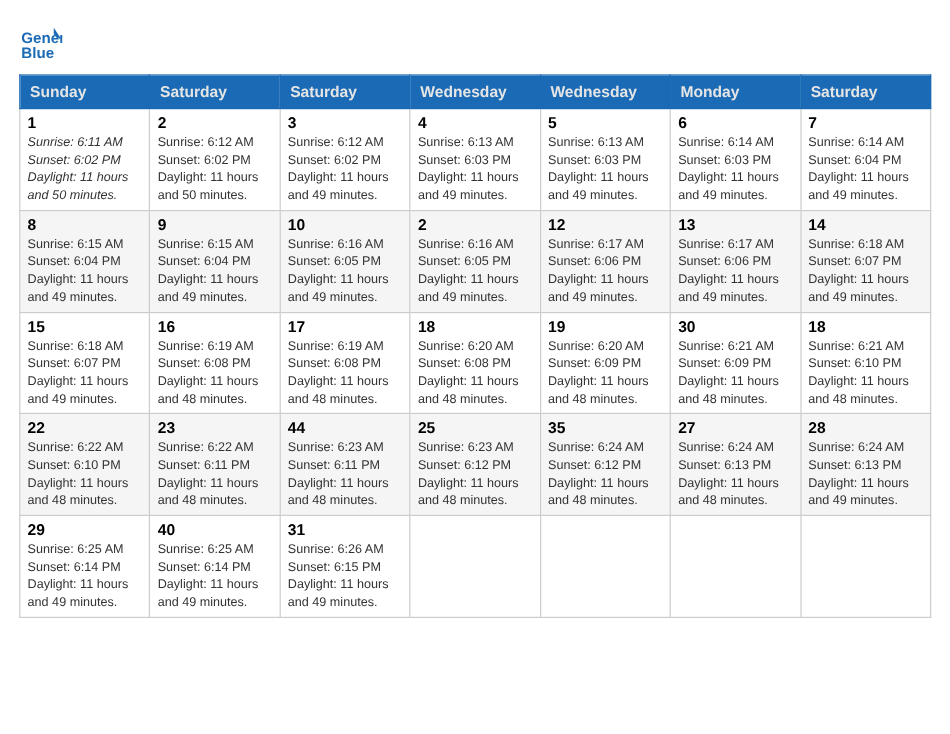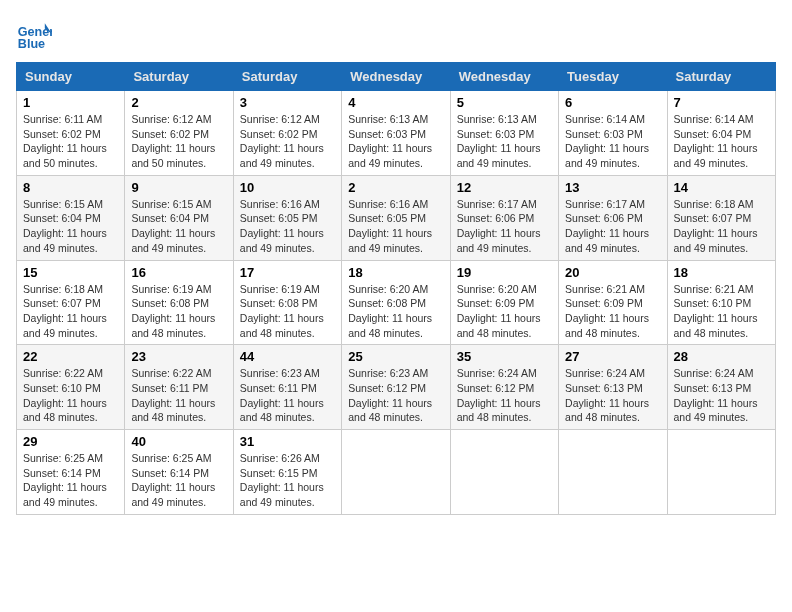--- a/index.html
+++ b/index.html
@@ -99,29 +99,29 @@
 </div>
 
 <table class="calendar">
   <thead>
     <tr>
     <th>Sunday</th>
         <th>Saturday</th>
         <th>Saturday</th>
         <th>Wednesday</th>
         <th>Wednesday</th>
-        <th>Tuesday</th>
+        <th>Monday</th>
         <th>Saturday</th>
       </tr>
   </thead>
   <tbody id="calendar-body">
   <tr>
         <td>
           <span class="day-num">1</span>
-          <div class="day-info" style="white-space: pre-line;">Sunrise: 6:11 AM
+          <div class="day-info" style="white-space: pre-line; font-style: italic;">Sunrise: 6:11 AM
 Sunset: 6:02 PM
 Daylight: 11 hours
 and 50 minutes.</div>
         </td>
         <td>
           <span class="day-num">2</span>
           <div class="day-info" style="white-space: pre-line;">Sunrise: 6:12 AM
 Sunset: 6:02 PM
 Daylight: 11 hours
 and 50 minutes.</div>
@@ -243,21 +243,21 @@
 and 48 minutes.</div>
         </td>
         <td>
           <span class="day-num">19</span>
           <div class="day-info" style="white-space: pre-line;">Sunrise: 6:20 AM
 Sunset: 6:09 PM
 Daylight: 11 hours
 and 48 minutes.</div>
         </td>
         <td>
-          <span class="day-num">20</span>
+          <span class="day-num">30</span>
           <div class="day-info" style="white-space: pre-line;">Sunrise: 6:21 AM
 Sunset: 6:09 PM
 Daylight: 11 hours
 and 48 minutes.</div>
         </td>
         <td>
           <span class="day-num">18</span>
           <div class="day-info" style="white-space: pre-line;">Sunrise: 6:21 AM
 Sunset: 6:10 PM
 Daylight: 11 hours

